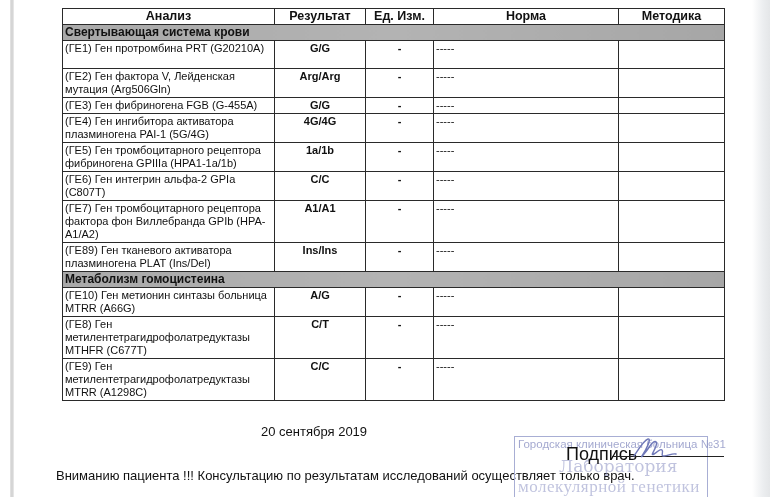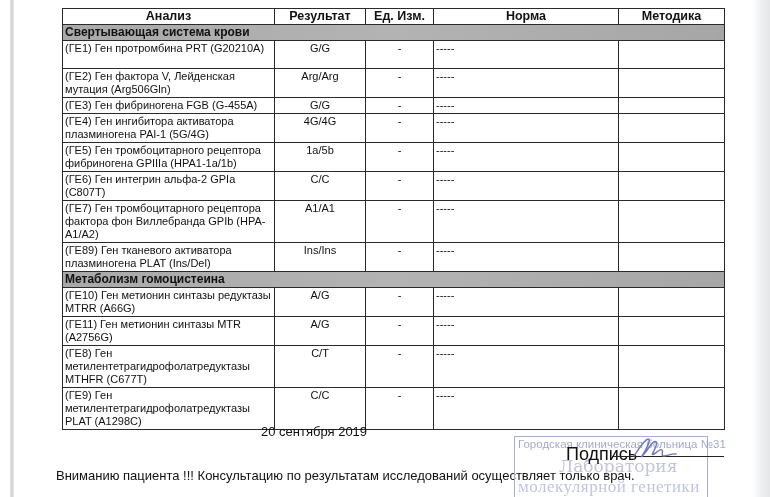--- a/index.html
+++ b/index.html
@@ -41,21 +41,21 @@
       vertical-align: middle;
     }
     tr.section td {
       background: linear-gradient(to right, #a9a9a9, #b3b3b3 50%, #a6a6a6);
       font-weight: bold;
       font-size: 12px;
       height: 16px;
       padding-top: 1px;
       margin-left: 40px;
     }
-    td.result, td.unit { text-align: center; }
+    td.result, td.unit { text-align: center; font-weight: bold; }
     td.norm { padding-left: 4px; }
     .r28 td { height: 28px; }
     .r14 td { height: 14px; margin-top: 20px; }
     .r42 td { height: 42px; }
     .r40 td { height: 40px; }
     .r41 td { height: 41px; }
 
     .date {
       position: absolute; left: 261px; top: 424px;
       font-size: 13px;
@@ -147,21 +147,21 @@
     </tr>
     <tr class="r28">
       <td>(ГЕ4) Ген ингибитора активатора плазминогена PAI-1 (5G/4G)</td>
       <td class="result">4G/4G</td>
       <td class="unit">-</td>
       <td class="norm">-----</td>
       <td></td>
     </tr>
     <tr class="r28">
       <td>(ГЕ5) Ген тромбоцитарного рецептора фибриногена GPIIIa (HPA1-1a/1b)</td>
-      <td class="result">1a/5b</td>
+      <td class="result">1a/1b</td>
       <td class="unit">-</td>
       <td class="norm">-----</td>
       <td></td>
     </tr>
     <tr class="r28">
       <td>(ГЕ6) Ген интегрин альфа-2 GPIa (C807T)</td>
       <td class="result">C/C</td>
       <td class="unit">-</td>
       <td class="norm">-----</td>
       <td></td>
@@ -179,42 +179,35 @@
       <td class="unit">-</td>
       <td class="norm">-----</td>
       <td></td>
     </tr>
 
     <tr class="section">
       <td colspan="5">Метаболизм гомоцистеина</td>
     </tr>
 
     <tr class="r28">
-      <td>(ГЕ10) Ген метионин синтазы редуктазы MTRR (A66G)</td>
-      <td class="result">A/G</td>
-      <td class="unit">-</td>
-      <td class="norm">-----</td>
-      <td></td>
-    </tr>
-    <tr class="r28">
-      <td>(ГЕ11) Ген метионин синтазы MTR (A2756G)</td>
+      <td>(ГЕ10) Ген метионин синтазы больница MTRR (A66G)</td>
       <td class="result">A/G</td>
       <td class="unit">-</td>
       <td class="norm">-----</td>
       <td></td>
     </tr>
     <tr class="r40">
       <td>(ГЕ8) Ген метилентетрагидрофолатредуктазы MTHFR (C677T)</td>
       <td class="result">C/T</td>
       <td class="unit">-</td>
       <td class="norm">-----</td>
       <td></td>
     </tr>
     <tr class="r41">
-      <td>(ГЕ9) Ген метилентетрагидрофолатредуктазы PLAT (A1298C)</td>
+      <td>(ГЕ9) Ген метилентетрагидрофолатредуктазы MTRR (A1298C)</td>
       <td class="result">C/C</td>
       <td class="unit">-</td>
       <td class="norm">-----</td>
       <td></td>
     </tr>
   </tbody>
 </table>
 
 <div class="date">20 сентября 2019</div>
 <div class="notice">Вниманию пациента !!! Консультацию по результатам исследований осуществляет только врач.</div>

